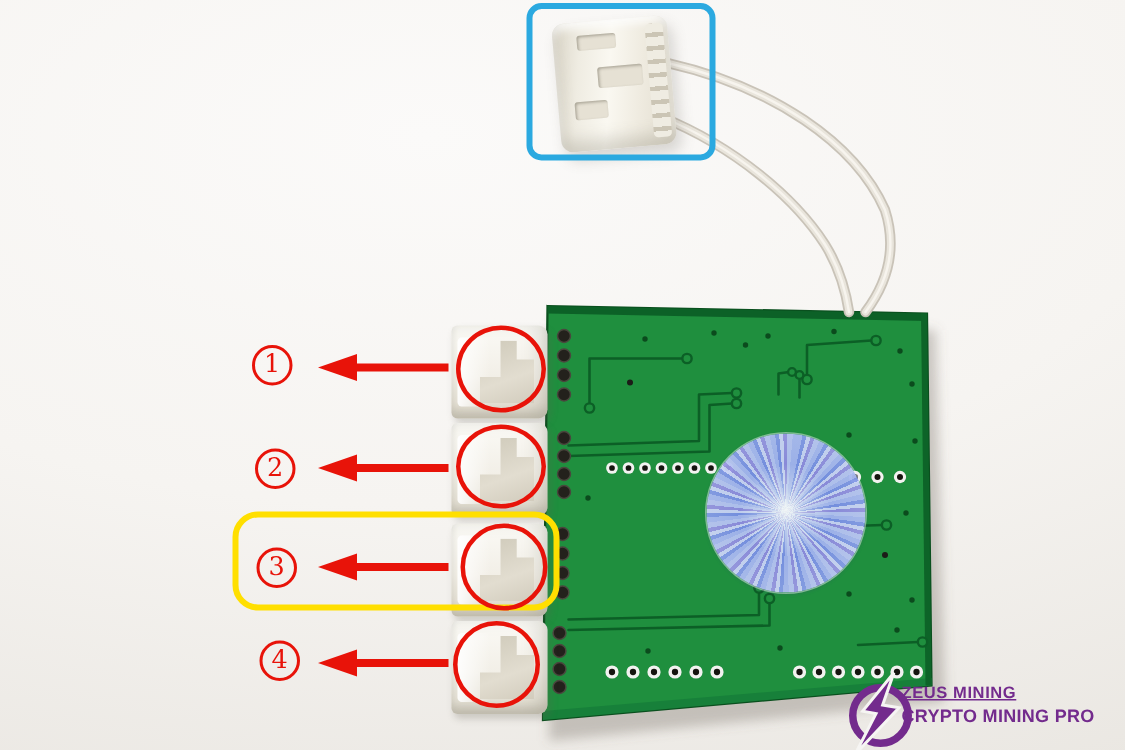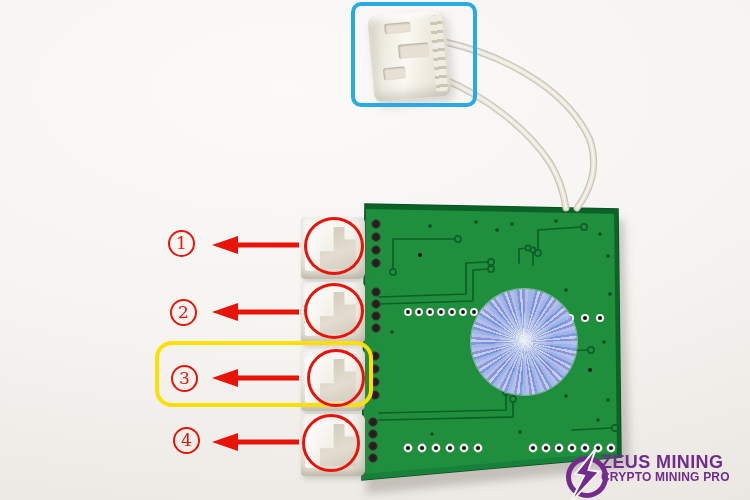--- a/index.html
+++ b/index.html
@@ -78,21 +78,21 @@
     position:absolute;left:351px;top:2px;width:126px;height:105px;box-sizing:border-box;
     border:4.5px solid #2ba9e0;border-radius:10px;
   }
 
   
   .logo-ring{
     position:absolute;left:566px;top:456px;width:42px;height:42px;box-sizing:border-box;
     border:5px solid #732b8d;border-radius:50%;
   }
   .brand{position:absolute;left:601px;top:455px;color:#732b8d;white-space:nowrap;}
-  .brand .l1{font-size:18px;font-weight:bold;letter-spacing:.4px;line-height:15px;}
+  .brand .l1{font-size:11px;font-weight:bold;letter-spacing:.4px;line-height:15px;text-decoration:underline;}
   .brand .l2{font-size:12px;font-weight:bold;letter-spacing:.2px;line-height:14px;}
 </style>
 </head>
 <body>
 
 <div class="scene">
 
   <svg class="abs" style="left:0;top:0" width="750" height="500" viewBox="0 0 750 500">
     <defs>
       <filter id="soft" x="-20%" y="-20%" width="140%" height="140%">

